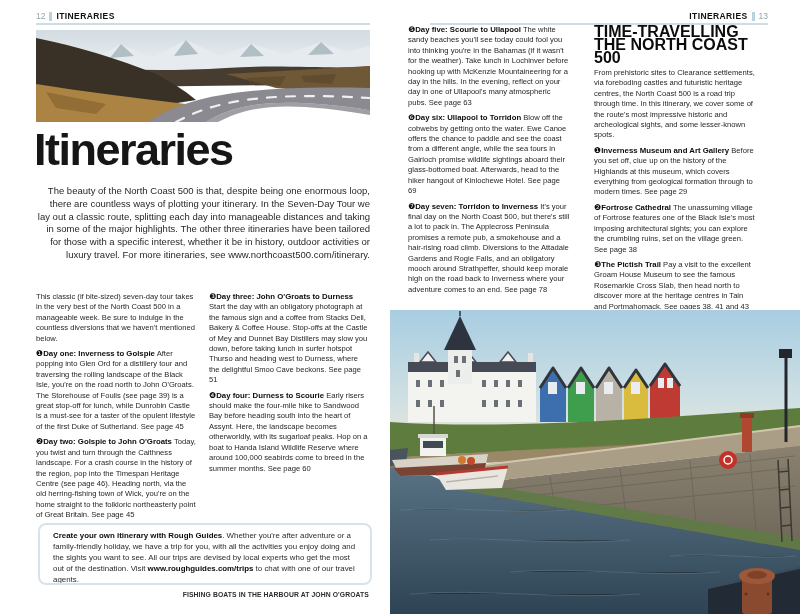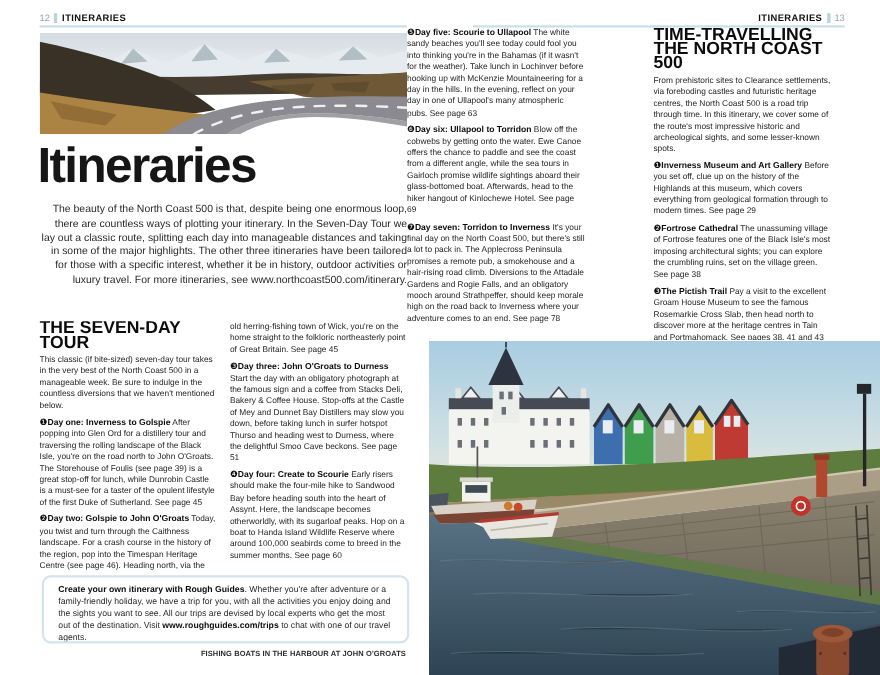--- a/index.html
+++ b/index.html
@@ -29,21 +29,21 @@
   .entry b{color:#0c0c0c;font-size:7.8px;}
   
   #promo-box{position:absolute;left:38px;top:523px;width:334px;height:62px;
     box-sizing:border-box;border:2px solid #d5e4ec;border-radius:8px;
     padding:5px 13px;font-size:7.9px;line-height:11px;color:#2b2b2b;overflow:hidden;}
   #promo-box b{color:#0c0c0c;}
   #photo-caption{position:absolute;left:36px;top:591px;width:333px;text-align:right;
     font-size:6.8px;font-weight:bold;color:#2d2d2d;letter-spacing:.1px;}
   
   .rightcol{position:absolute;top:25px;overflow:hidden;}
-  #col-days{left:370px;width:162px;height:282px;}
+  #col-days{left:408px;width:162px;height:282px;}
   #col-time{left:594px;width:163px;height:284px;}
   svg{display:block;}
 </style>
 </head>
 <body>
 
 <div id="spread">
 
   <div class="runhead" style="left:36px;">
     <span class="pagenum">12</span>
@@ -80,26 +80,25 @@
       <path d="M112,92 C150,66 210,55 334,58 L334,80 C240,66 198,74 170,92 Z" fill="#8a8a90"></path>
       <path d="M334,80 C240,66 198,74 170,92 L182,92 C212,76 248,70 334,85 Z" fill="#76767d" opacity=".7"></path>
       <path d="M140,92 C180,70 230,62 334,68" fill="none" stroke="#f6f6f6" stroke-width="2.2" stroke-dasharray="9 10" stroke-linecap="round" opacity=".95"></path>
     </svg>
   </div>
 
   <div id="page-title">Itineraries</div>
   <div id="intro">The beauty of the North Coast 500 is that, despite being one enormous loop, there are countless ways of plotting your itinerary. In the Seven-Day Tour we lay out a classic route, splitting each day into manageable distances and taking in some of the major highlights. The other three itineraries have been tailored for those with a specific interest, whether it be in history, outdoor activities or luxury travel. For more itineraries, see www.northcoast500.com/itinerary.</div>
 
   <div id="sevenday-cols">
-    <h2 class="sec-heading">THE SEVEN-DAY TOUR</h2>
     <p class="sec-intro">This classic (if bite-sized) seven-day tour takes in the very best of the North Coast 500 in a manageable week. Be sure to indulge in the countless diversions that we haven't mentioned below.</p>
     <p class="entry"><span class="num">❶</span><b>Day one: Inverness to Golspie</b> <span>After popping into Glen Ord for a distillery tour and traversing the rolling landscape of the Black Isle, you're on the road north to John O'Groats. The Storehouse of Foulis (see page 39) is a great stop-off for lunch, while Dunrobin Castle is a must-see for a taster of the opulent lifestyle of the first Duke of Sutherland. See page 45</span></p>
     <p class="entry"><span class="num">❷</span><b>Day two: Golspie to John O'Groats</b> <span>Today, you twist and turn through the Caithness landscape. For a crash course in the history of the region, pop into the Timespan Heritage Centre (see page 46). Heading north, via the old herring-fishing town of Wick, you're on the home straight to the folkloric northeasterly point of Great Britain. See page 45</span></p>
     <p class="entry"><span class="num">❸</span><b>Day three: John O'Groats to Durness</b> <span>Start the day with an obligatory photograph at the famous sign and a coffee from Stacks Deli, Bakery &amp; Coffee House. Stop-offs at the Castle of Mey and Dunnet Bay Distillers may slow you down, before taking lunch in surfer hotspot Thurso and heading west to Durness, where the delightful Smoo Cave beckons. See page 51</span></p>
-    <p class="entry"><span class="num">❹</span><b>Day four: Create to Scourie</b> <span>Early risers should make the four-mile hike to Sandwood Bay before heading south into the heart of Assynt. Here, the landscape becomes otherworldly, with its sugarloaf peaks. Hop on a boat to Handa Island Wildlife Reserve where around 100,000 seabirds come to breed in the summer months. See page 60</span></p>
+    <p class="entry"><span class="num">❹</span><b>Day four: Durness to Scourie</b> <span>Early risers should make the four-mile hike to Sandwood Bay before heading south into the heart of Assynt. Here, the landscape becomes otherworldly, with its sugarloaf peaks. Hop on a boat to Handa Island Wildlife Reserve where around 100,000 seabirds come to breed in the summer months. See page 60</span></p>
   </div>
 
   <div id="promo-box">
     <b>Create your own itinerary with Rough Guides</b><span>. Whether you're after adventure or a family-friendly holiday, we have a trip for you, with all the activities you enjoy doing and the sights you want to see. All our trips are devised by local experts who get the most out of the destination. Visit </span><b>www.roughguides.com/trips</b><span> to chat with one of our travel agents.</span>
   </div>
 
   <div id="photo-caption">FISHING BOATS IN THE HARBOUR AT JOHN O'GROATS</div>
 
   <div id="col-days" class="rightcol">
     <p class="entry"><span class="num">❺</span><b>Day five: Scourie to Ullapool</b> <span>The white sandy beaches you'll see today could fool you into thinking you're in the Bahamas (if it wasn't for the weather). Take lunch in Lochinver before hooking up with McKenzie Mountaineering for a day in the hills. In the evening, reflect on your day in one of Ullapool's many atmospheric pubs. See page 63</span></p>

